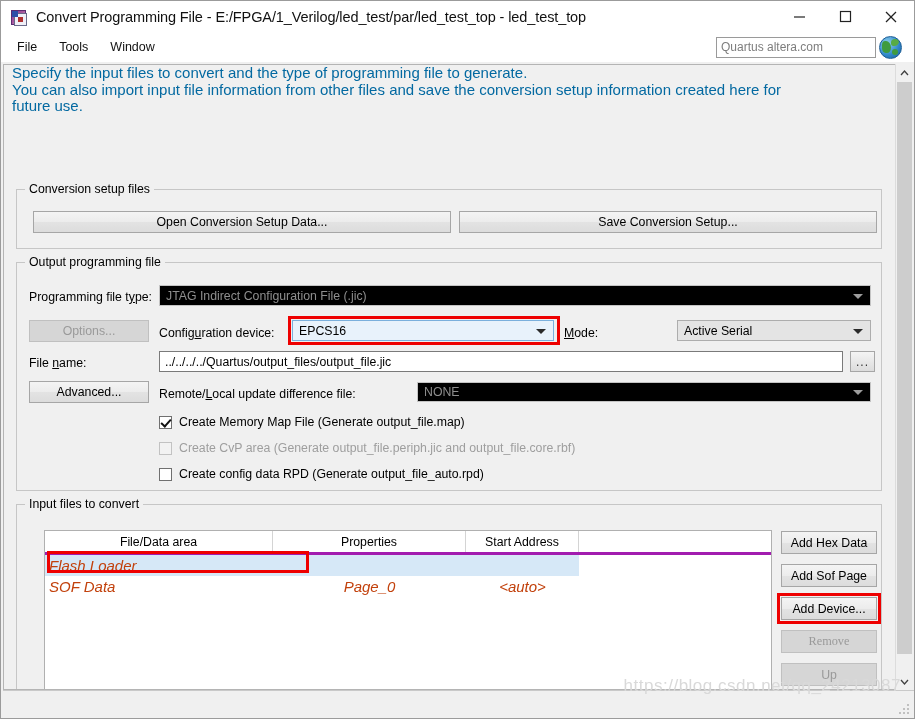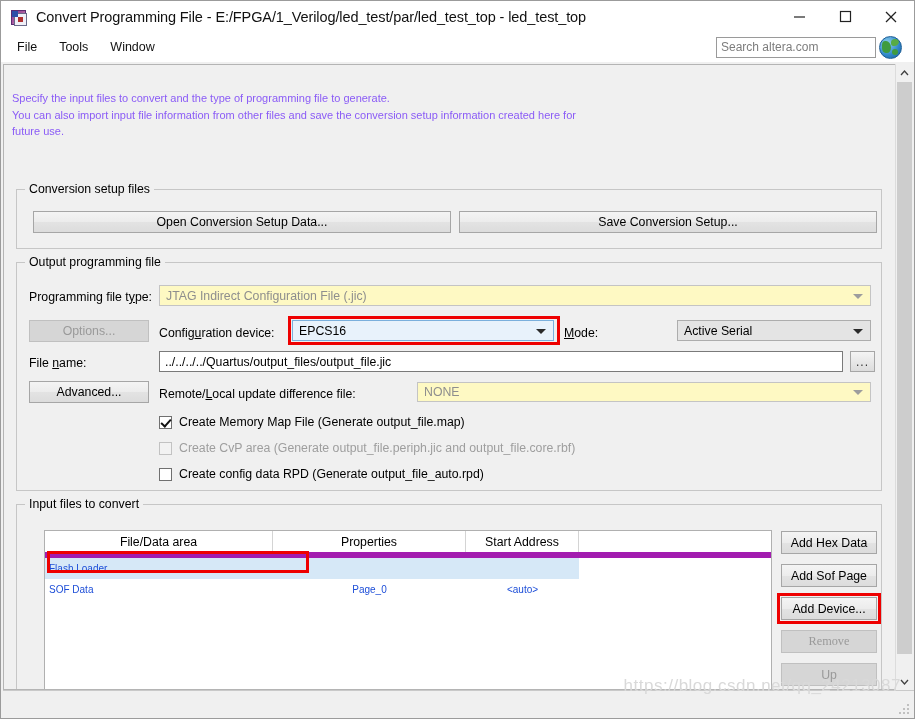--- a/index.html
+++ b/index.html
@@ -111,23 +111,23 @@
     border: 1px solid #b4b4b4;
     box-sizing: border-box;
     overflow: hidden;
   }
   .inner {
     position: absolute; top: 0; left: 0;
     width: 876px; height: 624px;
   }
 
   .intro {
-    position: absolute; left: 8px; top: 25px;
+    position: absolute; left: 8px; top: 0;
     width: 850px;
-    font-size: 11px; line-height: 16.5px; color: #8b5cf6;
+    font-size: 15px; line-height: 16.5px; color: #0369a1;
   }
 
   
   .groupbox {
     position: absolute;
     border: 1px solid #c6c6c6;
     box-sizing: border-box;
   }
   .group-title {
     position: absolute; top: -8px; left: 8px;
@@ -165,21 +165,21 @@
     padding-left: 6px;
   }
   .combo .arrow {
     position: absolute; right: 7px; top: 50%; margin-top: -2px;
     width: 0; height: 0;
     border-left: 5px solid transparent;
     border-right: 5px solid transparent;
     border-top: 5px solid #2a2a2a;
   }
   .combo.lightblue { background: #e8f2fb; border-color: #7aafdc; }
-  .combo.disabled { background: #fef9c3; border-color: #c4c4c4; color: #8e8e8e; }
+  .combo.disabled { background: #000000; border-color: #c4c4c4; color: #8e8e8e; }
   .combo.disabled .arrow { border-top-color: #9d9d9d; }
 
   .textfield {
     position: absolute; box-sizing: border-box;
     border: 1px solid #7a7a7a; background: #ffffff;
     font-size: 12.3px; color: #000;
     display: flex; align-items: center; padding-left: 5px;
   }
 
   .redbox {
@@ -201,30 +201,30 @@
   .chkrow.disabled { color: #9e9e9e; }
   .chkrow.disabled .chk { border-color: #c2c2c2; background: #f2f2f2; }
 
   
   .table-wrap {
     position: absolute; left: 27px; top: 25px;
     width: 728px; height: 209px;
     background: #ffffff; border: 1px solid #b0b0b0; box-sizing: border-box;
     overflow: hidden;
   }
-  .thead { display: flex; height: 21px; border-bottom: 6px solid #a21caf; }
+  .thead { display: flex; height: 21px; border-bottom: 3px solid #a21caf; }
   .th {
     font-size: 12.3px; color: #000;
     display: flex; align-items: center; justify-content: center;
     border-right: 1px solid #d4d4d4; box-sizing: border-box;
     background: #ffffff;
   }
   .trow { display: flex; height: 21px; }
   .trow.selected { background: #d6e8f7; }
-  .td { font-size: 10px; color: #1d4ed8; display: flex; align-items: center; box-sizing: border-box; }
+  .td { font-size: 15px; color: #c2410c; display: flex; align-items: center; box-sizing: border-box; font-style: italic; }
   .td.center { justify-content: center; }
   .td.left { padding-left: 4px; }
 
   
   .sidebtn {
     position: absolute; left: 764px; width: 96px; height: 23px;
     font-size: 12.3px;
   }
 
   
@@ -303,21 +303,21 @@
       </div>
     </div>
   </div>
 
   <div class="menubar">
     <div class="menu-item">File</div>
     <div class="menu-item">Tools</div>
     <div class="menu-item">Window</div>
 
     <div class="search-wrap">
-      <div class="search-box">Search altera.com</div>
+      <div class="search-box">Quartus altera.com</div>
     </div>
     <div class="globe-icon">
       <div class="land1"></div>
         <div class="land2"></div>
         <div class="land3"></div>
     </div>
   </div>
 
   <div class="content">
     <div class="inner">

